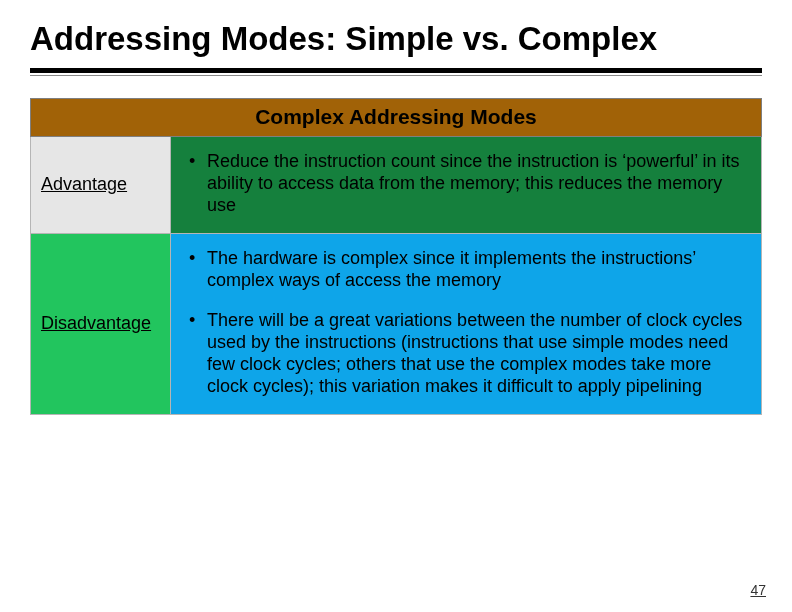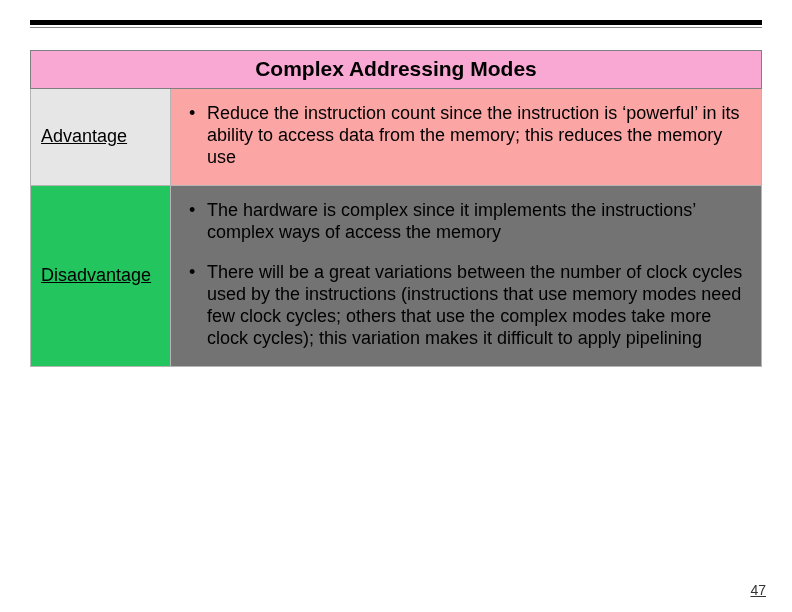--- a/index.html
+++ b/index.html
@@ -4,21 +4,21 @@
 <style>
   * { box-sizing: border-box; margin: 0; padding: 0; }
   html, body { width: 792px; height: 612px; background: #fff; font-family: "Segoe UI", "Helvetica Neue", Arial, sans-serif; }
   .slide { position: relative; width: 792px; height: 612px; padding: 20px 30px 0 30px; }
   .title { font-size: 33px; font-weight: 700; color: #000; letter-spacing: 0px; margin-bottom: 10px; }
   .rule-wrap { margin-bottom: 22px; }
   .rule-thick { height: 5px; background: #000; width: 100%; }
   .rule-thin  { height: 1px; background: #888; width: 100%; margin-top: 2px; }
   table.am { width: 100%; border-collapse: collapse; table-layout: fixed; }
   table.am th.header {
-    background: #f9a8d4;
+    background: #a16207;
     border: 1px solid #7f7f7f;
     font-size: 21px;
     font-weight: 700;
     text-align: center;
     padding: 6px 0 7px 0;
     color: #000;
   }
   table.am td {
     border: 1px solid #b5b5b5;
     vertical-align: middle;
@@ -27,33 +27,34 @@
     color: #000;
   }
   td.rowlabel {
     width: 140px;
     background: #e6e6e6;
     padding: 8px 10px;
     font-size: 18px;
     text-decoration: underline;
   }
   td.rowlabel.white { background: #22c55e; }
-  td.content { background: #fca5a5; padding: 10px 14px 12px 14px; }
-  td.content.white { background: #737373; margin-top: 44px; }
+  td.content { background: #15803d; padding: 10px 14px 12px 14px; }
+  td.content.white { background: #0ea5e9; margin-top: 44px; }
   ul.b { list-style: none; padding: 0; margin: 0; }
   ul.b li { position: relative; padding-left: 22px; margin: 4px 0; }
   ul.b li::before { content: "•"; position: absolute; left: 4px; top: 0; font-size: 18px; line-height: 1.22; }
   ul.b li + li { margin-top: 18px; }
   .pagenum { position: absolute; right: 26px; bottom: 14px; font-size: 14px; color: #333; text-decoration: underline; }
 </style>
 </head>
 <body>
 
 <div class="slide">
 
+  <div class="title">Addressing Modes: Simple vs. Complex</div>
 
   <div class="rule-wrap">
     <div class="rule-thick"></div>
     <div class="rule-thin"></div>
   </div>
 
   <table class="am">
     <colgroup>
         <col style="width:140px">
         <col>
@@ -68,21 +69,21 @@
         <ul class="b">
           <li>Reduce the instruction count since the instruction is ‘powerful’ in its ability to access data from the memory; this reduces the memory use</li>
         </ul>
       </td>
     </tr>
     <tr>
       <td class="rowlabel white">Disadvantage</td>
       <td class="content white">
         <ul class="b">
           <li>The hardware is complex since it implements the instructions’ complex ways of access the memory</li>
-          <li>There will be a great variations between the number of clock cycles used by the instructions (instructions that use memory modes need few clock cycles; others that use the complex modes take more clock cycles); this variation makes it difficult to apply pipelining</li>
+          <li>There will be a great variations between the number of clock cycles used by the instructions (instructions that use simple modes need few clock cycles; others that use the complex modes take more clock cycles); this variation makes it difficult to apply pipelining</li>
         </ul>
       </td>
     </tr>
   </tbody>
     </table>
 
   <div class="pagenum">47</div>
 
 </div>
 

